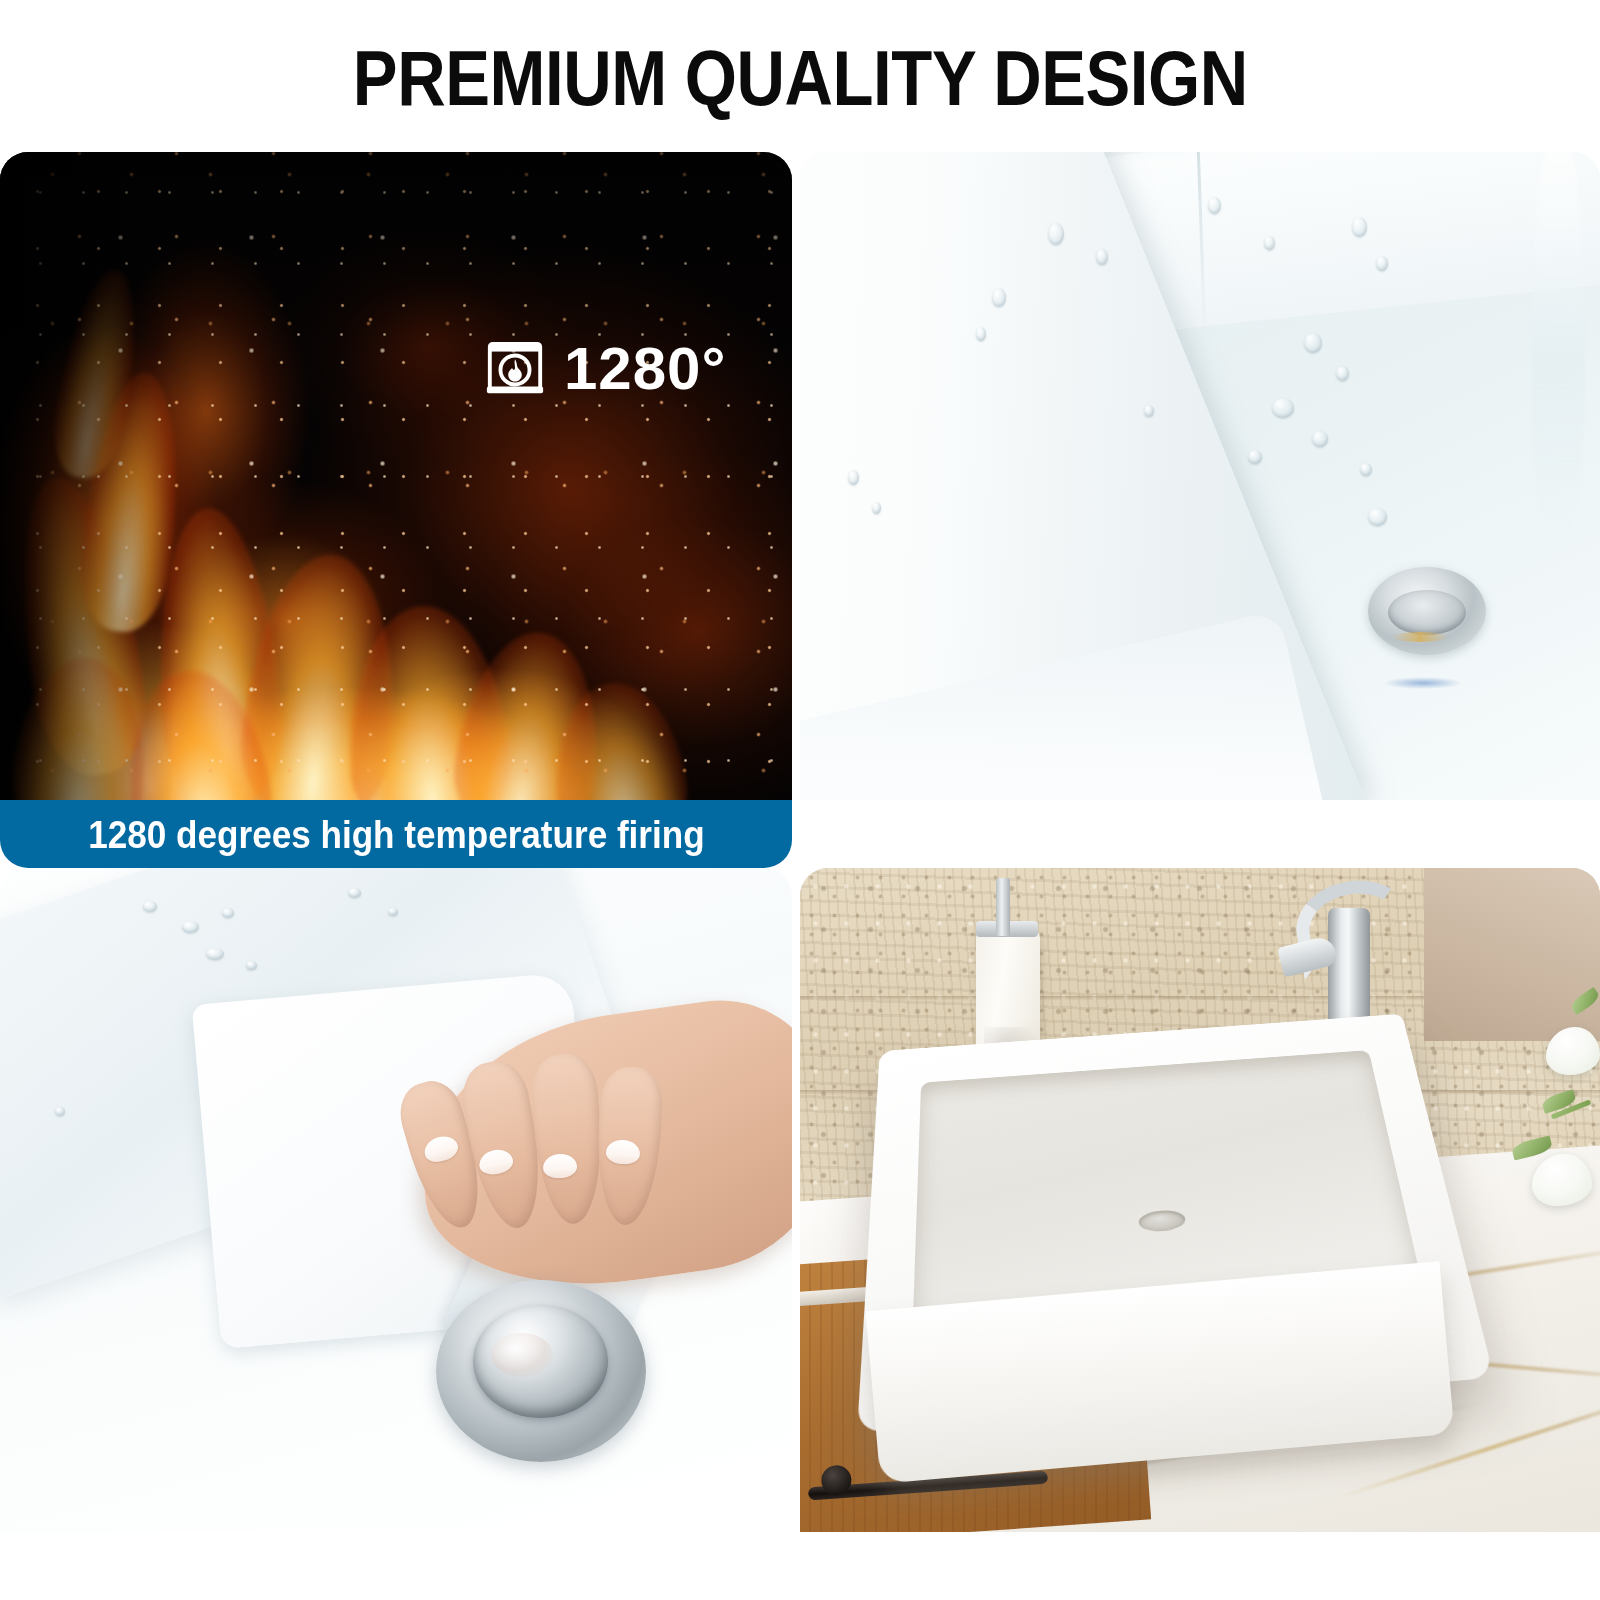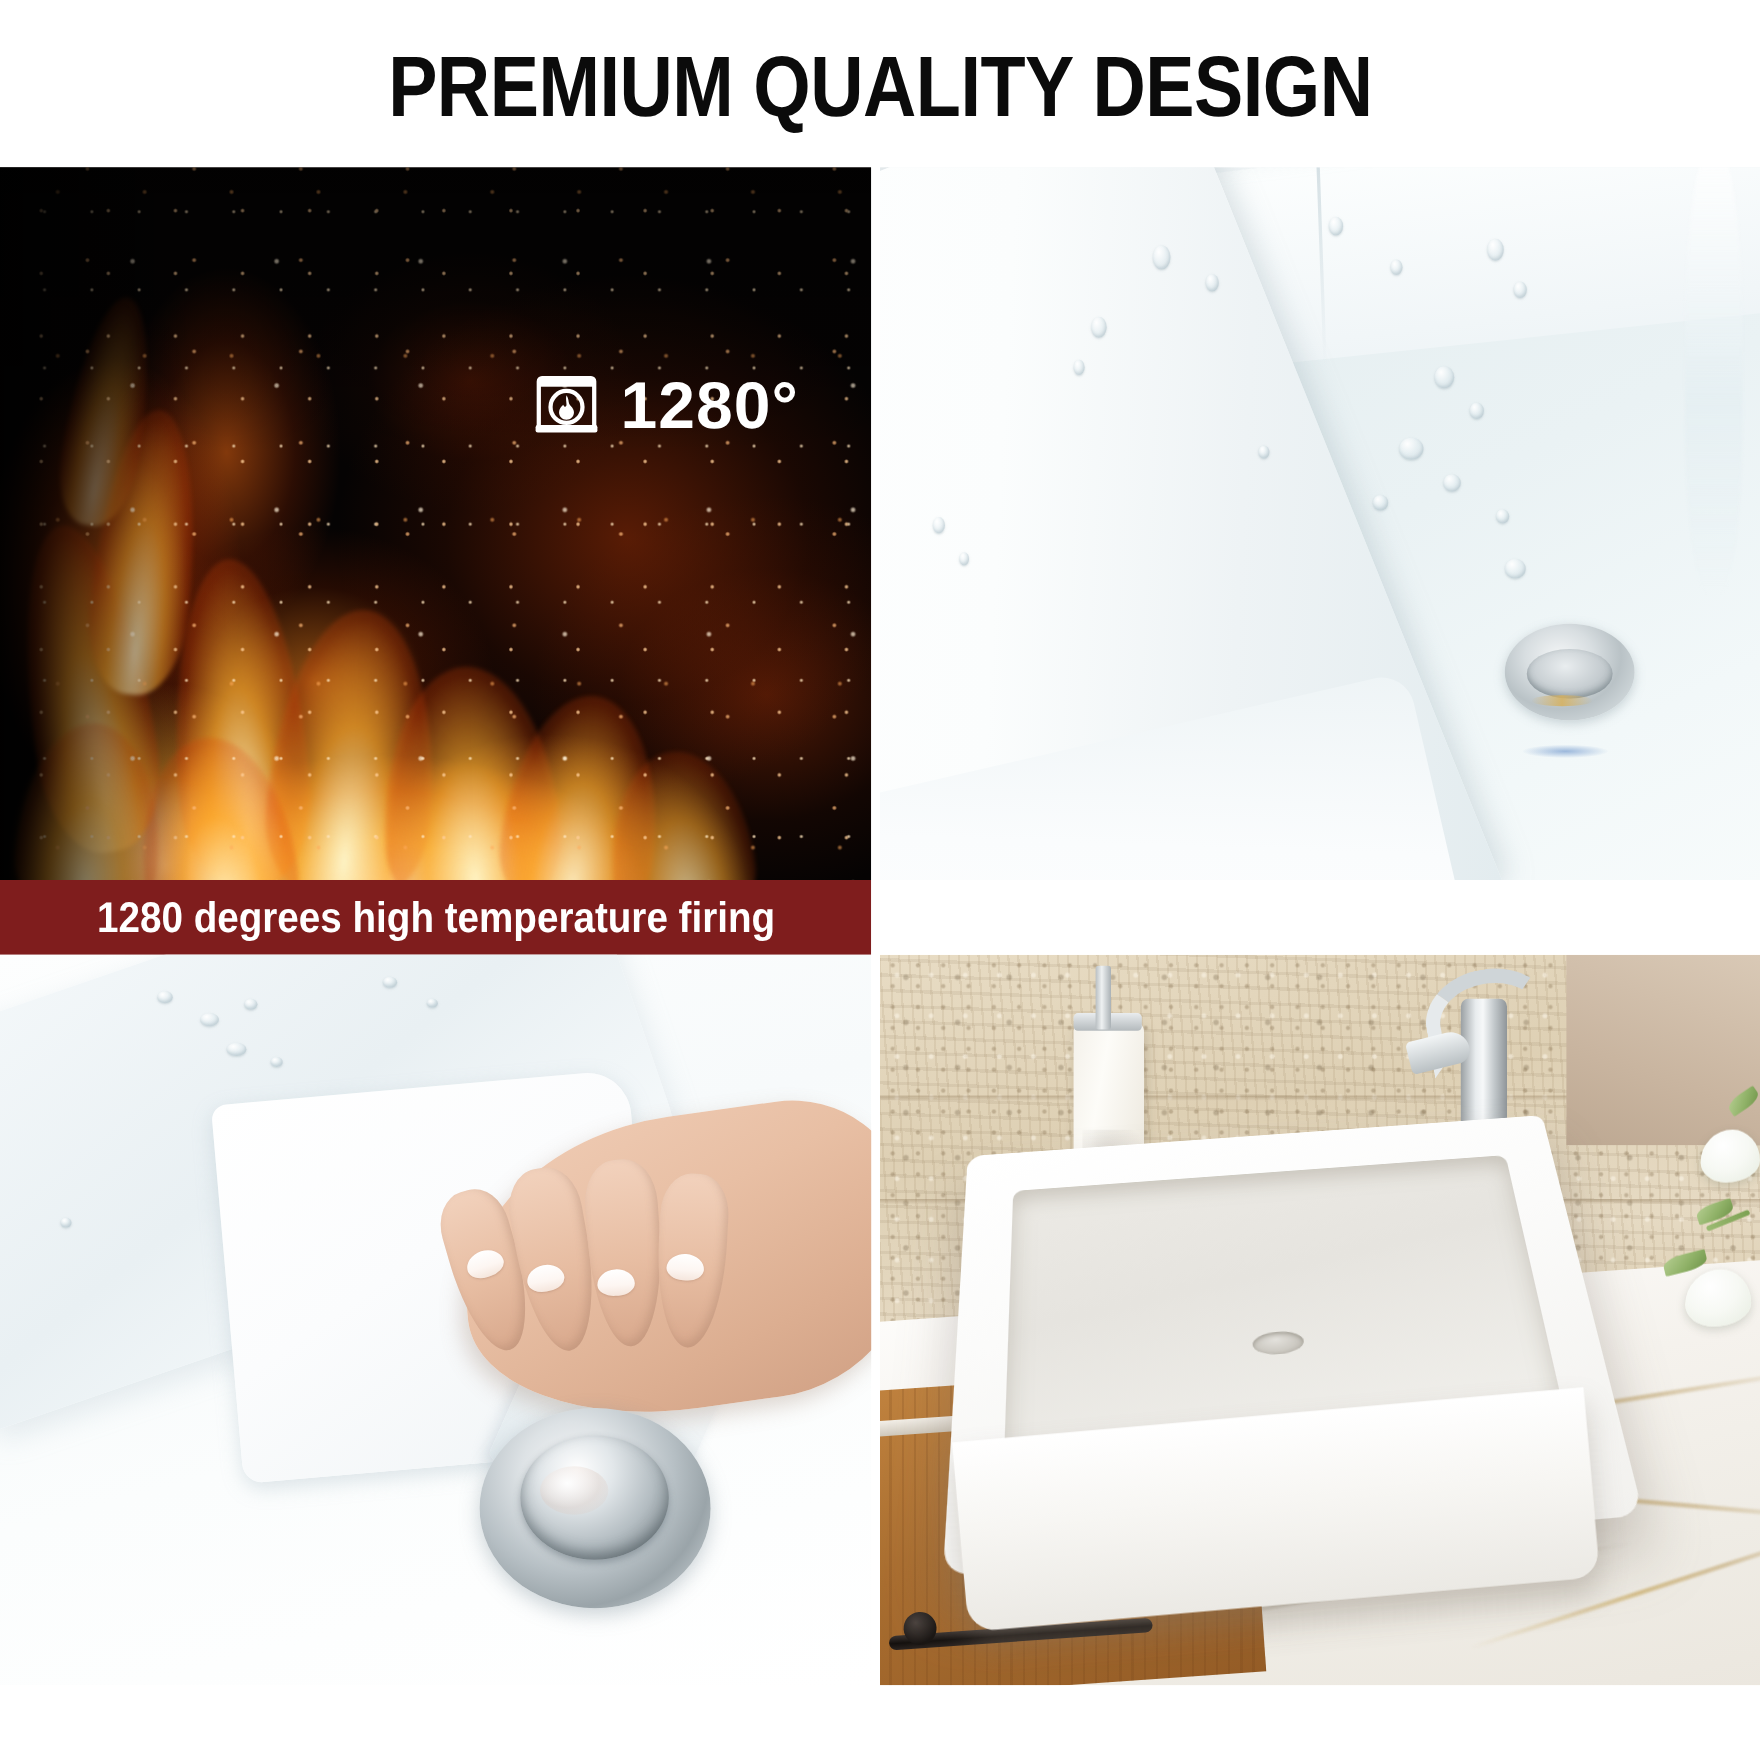--- a/index.html
+++ b/index.html
@@ -51,20 +51,21 @@
   .grid {
     position: absolute;
     left: 0;
     top: 152px;
     width: 1600px;
     height: 1448px;
   }
   .cell {
     position: absolute;
     overflow: hidden;
+    border-radius: 28px;
   }
   .cell-tl { left: 0;    top: 0;    width: 792px; height: 716px; }
   .cell-tr { left: 800px; top: 0;   width: 800px; height: 716px; }
   .cell-bl { left: 0;    top: 716px; width: 792px; height: 732px; }
   .cell-br { left: 800px; top: 716px; width: 800px; height: 732px; }
 
   .photo {
     position: absolute;
     left: 0; top: 0; right: 0;
     height: 648px;
@@ -83,21 +84,21 @@
   .cell-bl .caption, .cell-br .caption { height: 68px; }
 
   .caption-text {
     font-family: "Liberation Sans Narrow", "Liberation Sans", sans-serif;
     font-size: 39px;
     font-weight: bold;
     white-space: nowrap;
     transform: scaleX(0.9);
     line-height: 1;
   }
-  .cap-dark  { background: #7f1d1d; }
+  .cap-dark  { background: #0369a1; }
   .cap-dark  .caption-text { color: #ffffff; }
   .cap-cyan  { background: #3ccfe6; }
   .cap-cyan  .caption-text { color: #0a0a0a; }
 
   
   .fire {
     position: absolute;
     inset: 0;
     background:
       radial-gradient(ellipse 300px 150px at 44% 101%, rgba(255,250,225,0.98) 0%, rgba(255,214,110,0.85) 28%, rgba(255,120,25,0.45) 58%, rgba(120,30,0,0) 80%),

